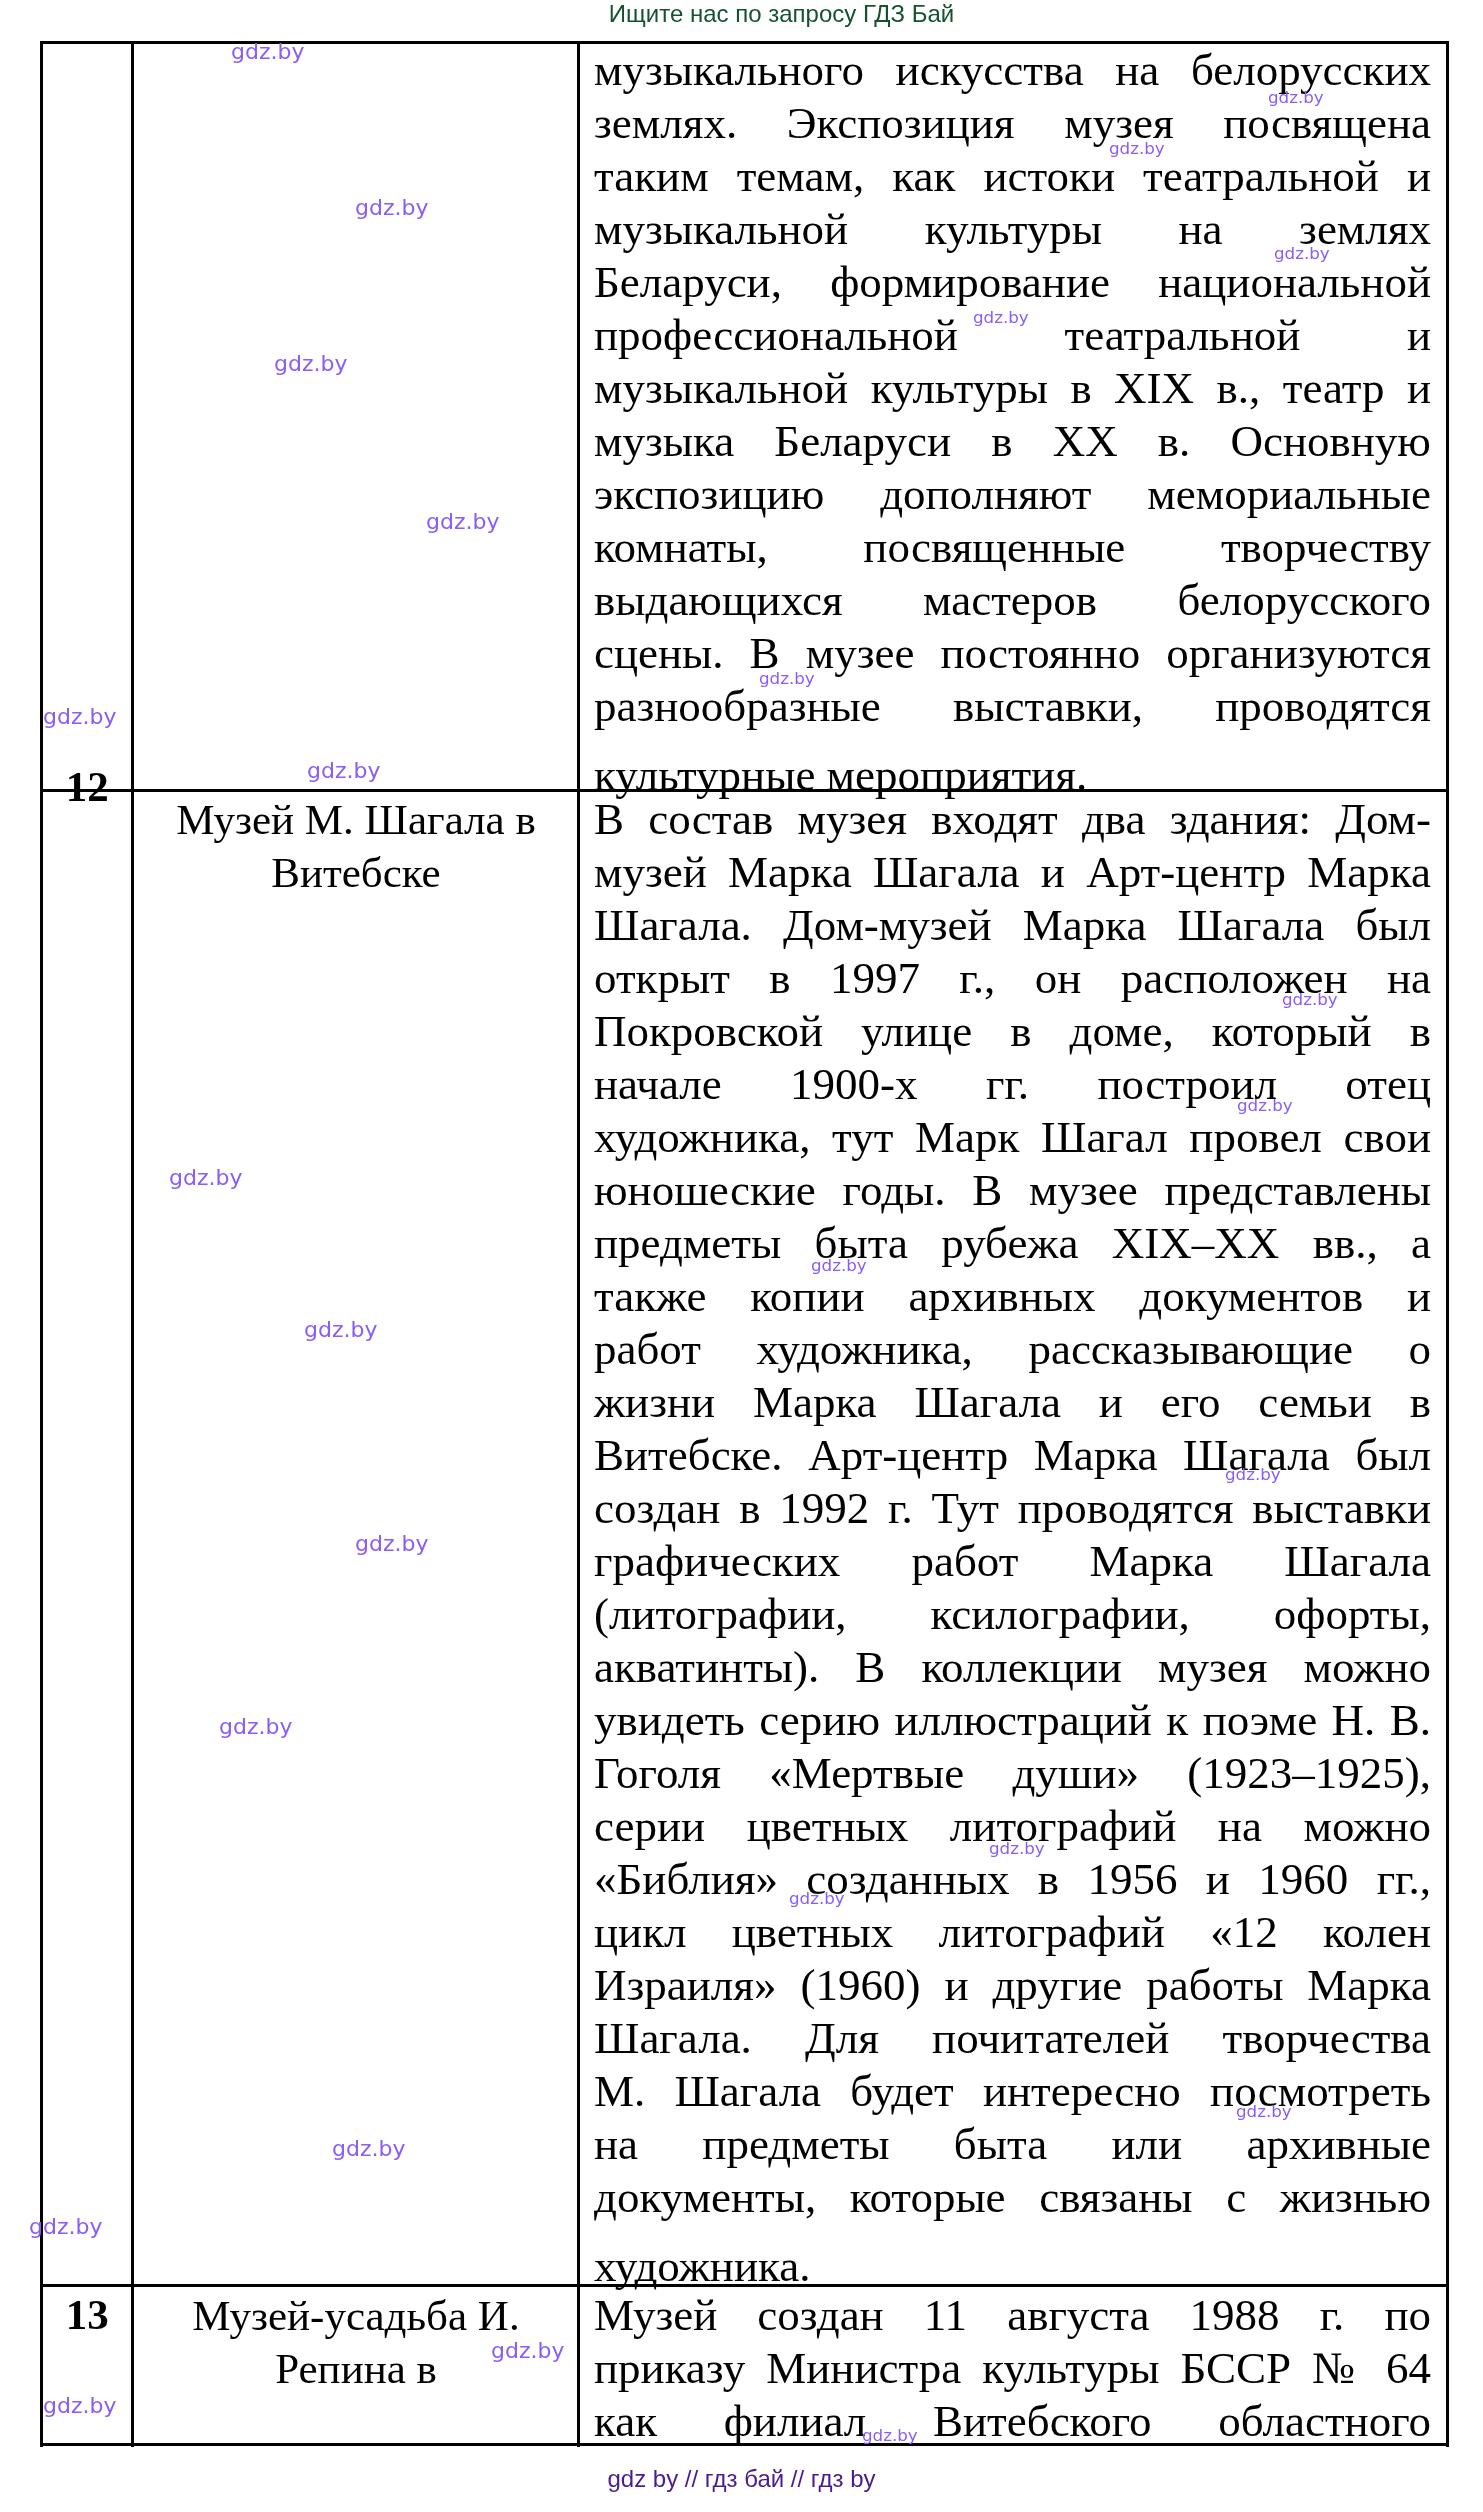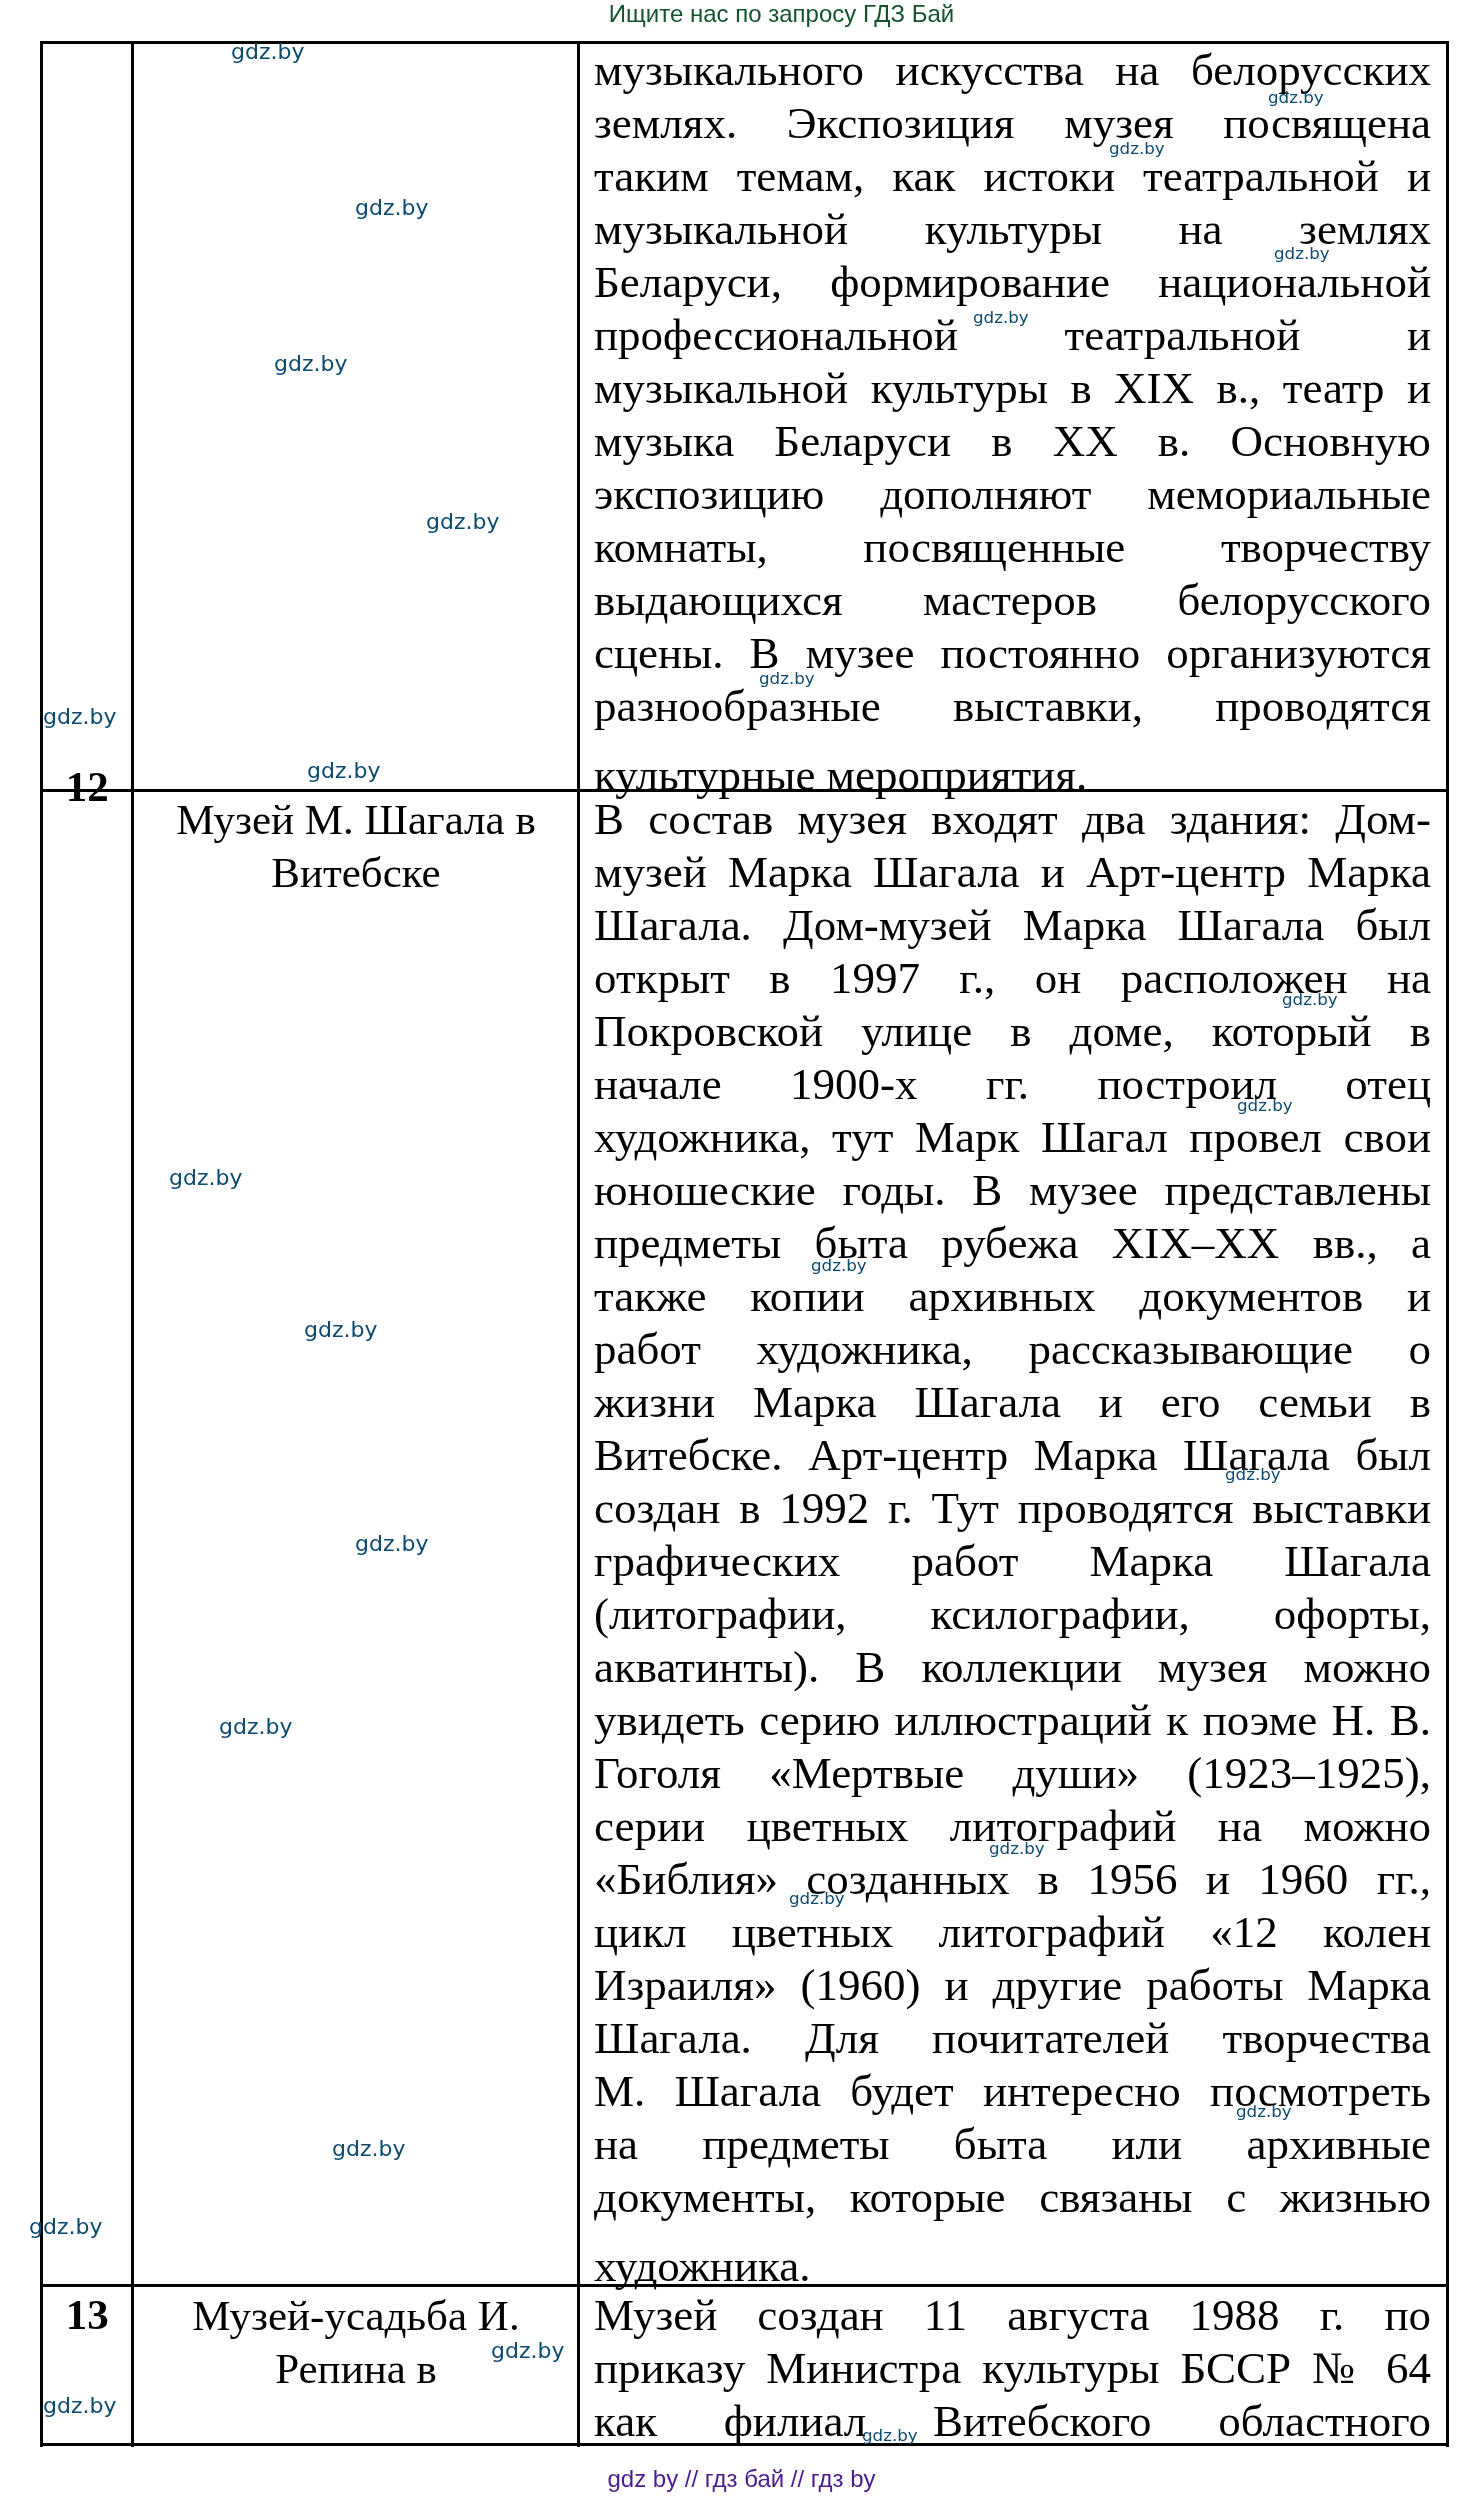--- a/index.html
+++ b/index.html
@@ -20,21 +20,21 @@
   }
   .num { font-weight: bold; font-size: 43px; text-align: center; line-height: 52px; }
   .name { font-size: 43px; text-align: center; line-height: 53px; }
   .desc {
     font-size: 45px; line-height: 53px; text-align: justify;
     text-align-last: justify; letter-spacing: 0px;
   }
   .desc .line { display: block; white-space: nowrap; height: 53px; text-align: justify; text-align-last: justify; }
   .desc .line.last { text-align-last: left; margin-top: 16px; }
   .wm {
-    position: absolute; font-family: "DejaVu Sans", sans-serif; color: #0c4a6e;
+    position: absolute; font-family: "DejaVu Sans", sans-serif; color: #8b5cf6;
     font-size: 22px; white-space: nowrap; line-height: 1;
   }
   .wm.small { font-size: 16.7px; }
   .footer {
     position: absolute; left: 0; top: 2465px; width: 1483px; text-align: center;
     font-family: "Liberation Sans", sans-serif; font-size: 24px; color: #4b1c8f;
   }
 </style>
 </head>
 <body>

